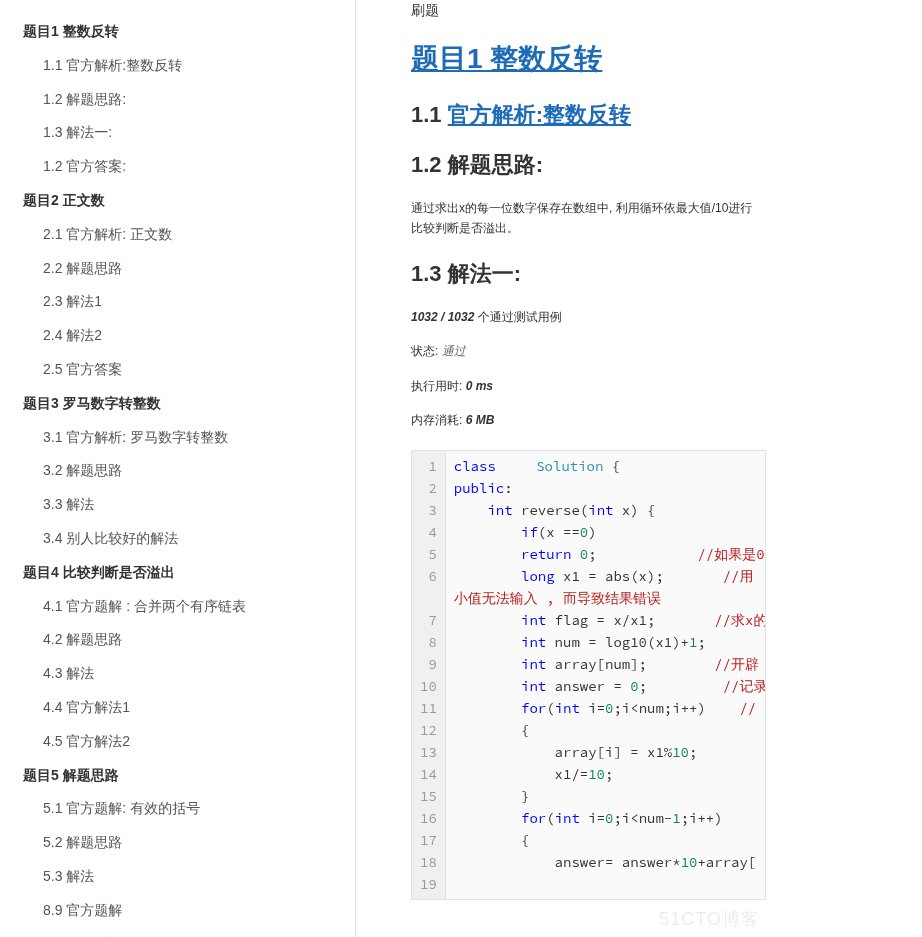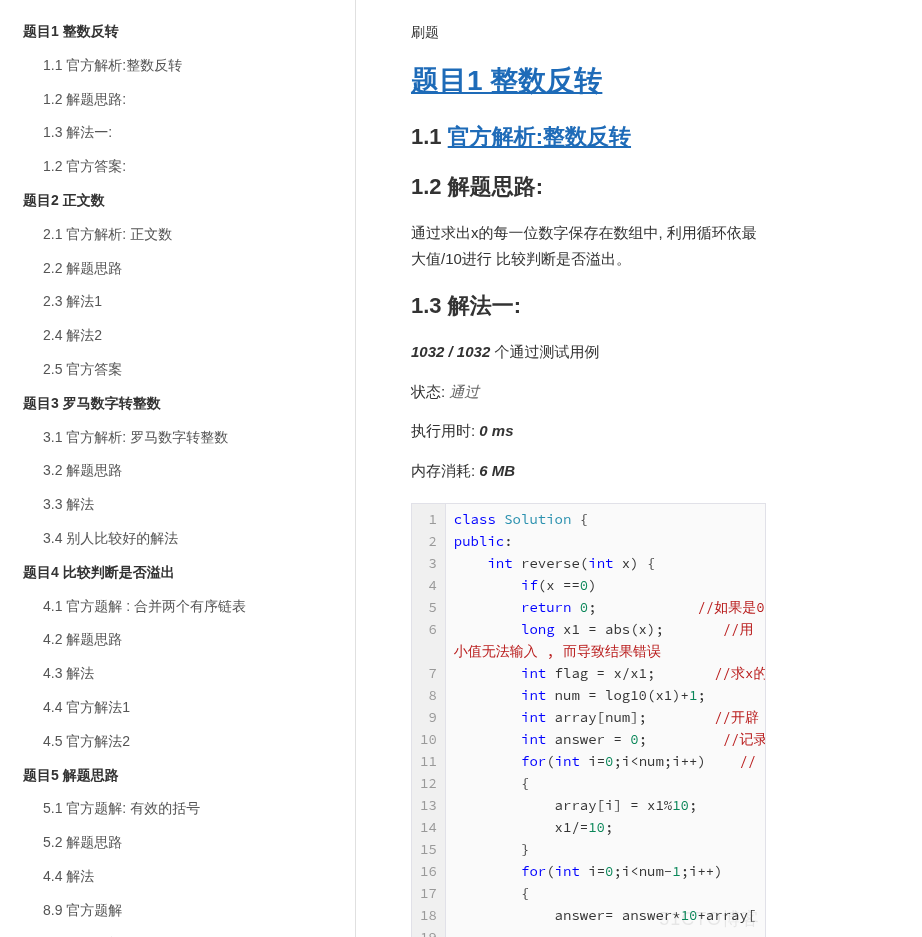--- a/index.html
+++ b/index.html
@@ -41,32 +41,32 @@
   width: 1px;
   background: #e0e0e0;
   flex-shrink: 0;
 }
 .main {
   flex: 1;
   overflow: hidden;
   padding: 0 0 0 55px;
   position: relative;
 }
-.breadcrumb { font-size: 14px; color: #333; margin: 24px 0 20px; }
+.breadcrumb { font-size: 14px; color: #333; margin: 2px 0 20px; }
 .h1-title {
   font-size: 28px;
   font-weight: 700;
   color: #1e6bb8;
   text-decoration: underline;
   margin: 18px 0 22px;
   cursor: pointer;
 }
 .h2-title { font-size: 22px; font-weight: 700; color: #333; margin: 20px 0 18px; }
 .h2-link { color: #1e6bb8; text-decoration: underline; cursor: pointer; }
-.para { font-size: 15px; color: #333; margin: 14px 0; line-height: 1.7; }
+.para { font-size: 12px; color: #333; margin: 14px 0; line-height: 1.7; }
 .bold { font-weight: 700; font-style: italic; }
 .italic { font-style: italic; color: #666; }
 .code-block {
   border: 1px solid #e1e1e8;
   background: #fafafa;
   margin-top: 20px;
   font-family: Consolas, "Source Code Pro", Menlo, monospace;
   font-size: 14px;
   line-height: 22px;
   display: flex;
@@ -81,21 +81,21 @@
   border-right: 1px solid #e1e1e8;
   white-space: pre;
 }
 .code {
   padding: 4px 8px;
   white-space: pre;
   flex: 1;
   overflow: hidden;
 }
 .kw { color: #0000ff; }
-.cls { color: #2b91af; }
+.cls { color: #2b91af; margin-left: 32px; }
 .cmt { color: #b91c1c; }
 .lit { color: #098658; }
 .watermark {
   position: absolute;
   right: 6px;
   bottom: 6px;
   color: rgba(0,0,0,0.08);
   font-size: 18px;
   letter-spacing: 1px;
   pointer-events: none;
@@ -124,21 +124,21 @@
       <div class="toc-h2">3.4 别人比较好的解法</div>
       <div class="toc-h1">题目4 比较判断是否溢出</div>
       <div class="toc-h2">4.1 官方题解 :  合并两个有序链表</div>
       <div class="toc-h2">4.2 解题思路</div>
       <div class="toc-h2">4.3 解法</div>
       <div class="toc-h2">4.4 官方解法1</div>
       <div class="toc-h2">4.5 官方解法2</div>
       <div class="toc-h1">题目5 解题思路</div>
       <div class="toc-h2">5.1 官方题解:  有效的括号</div>
       <div class="toc-h2">5.2 解题思路</div>
-      <div class="toc-h2">4.4 解法</div>
+      <div class="toc-h2">5.3 解法</div>
       <div class="toc-h2">8.9 官方题解</div>
       <div class="toc-h1">题目6 删除排序链表中的重复元素</div>
     </div>
   <div class="divider"></div>
   <div class="main">
     <div class="breadcrumb">刷题</div>
     <h1 class="h1-title">题目1  整数反转</h1>
     <h2 class="h2-title">
       <span>1.1 </span><span class="h2-link">官方解析:整数反转</span>
     </h2>

